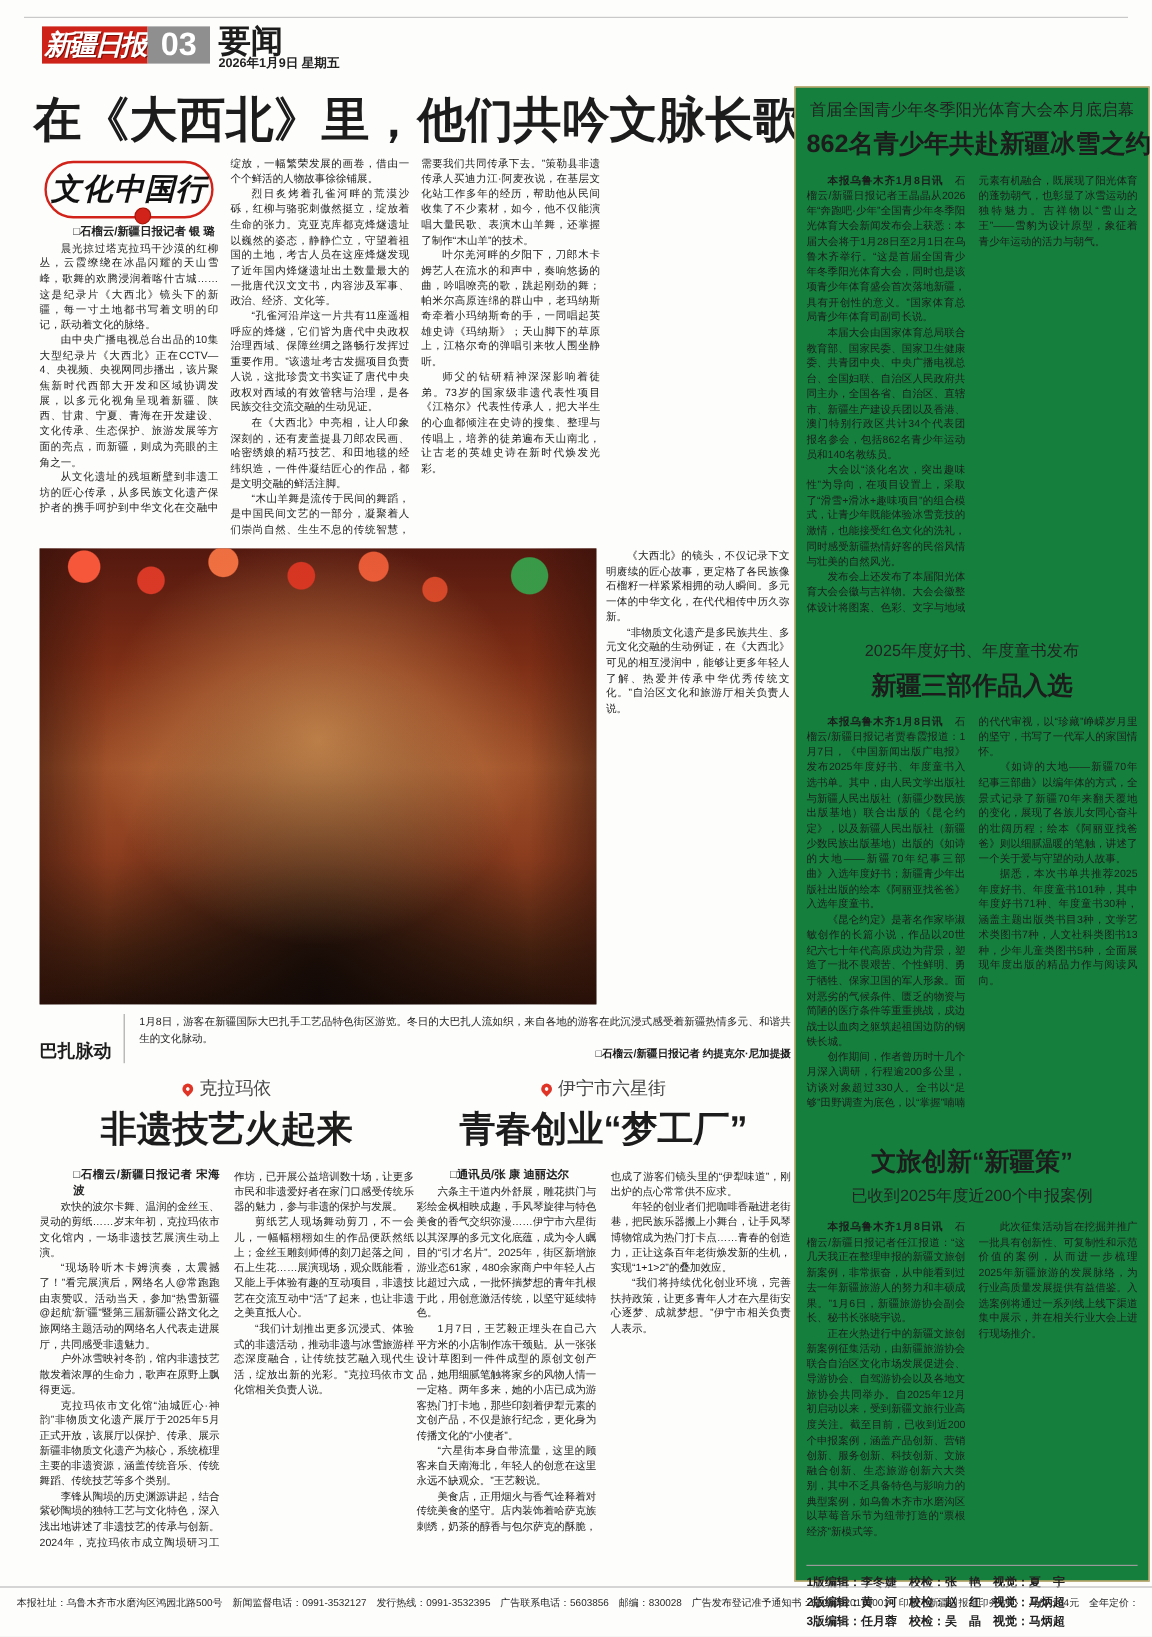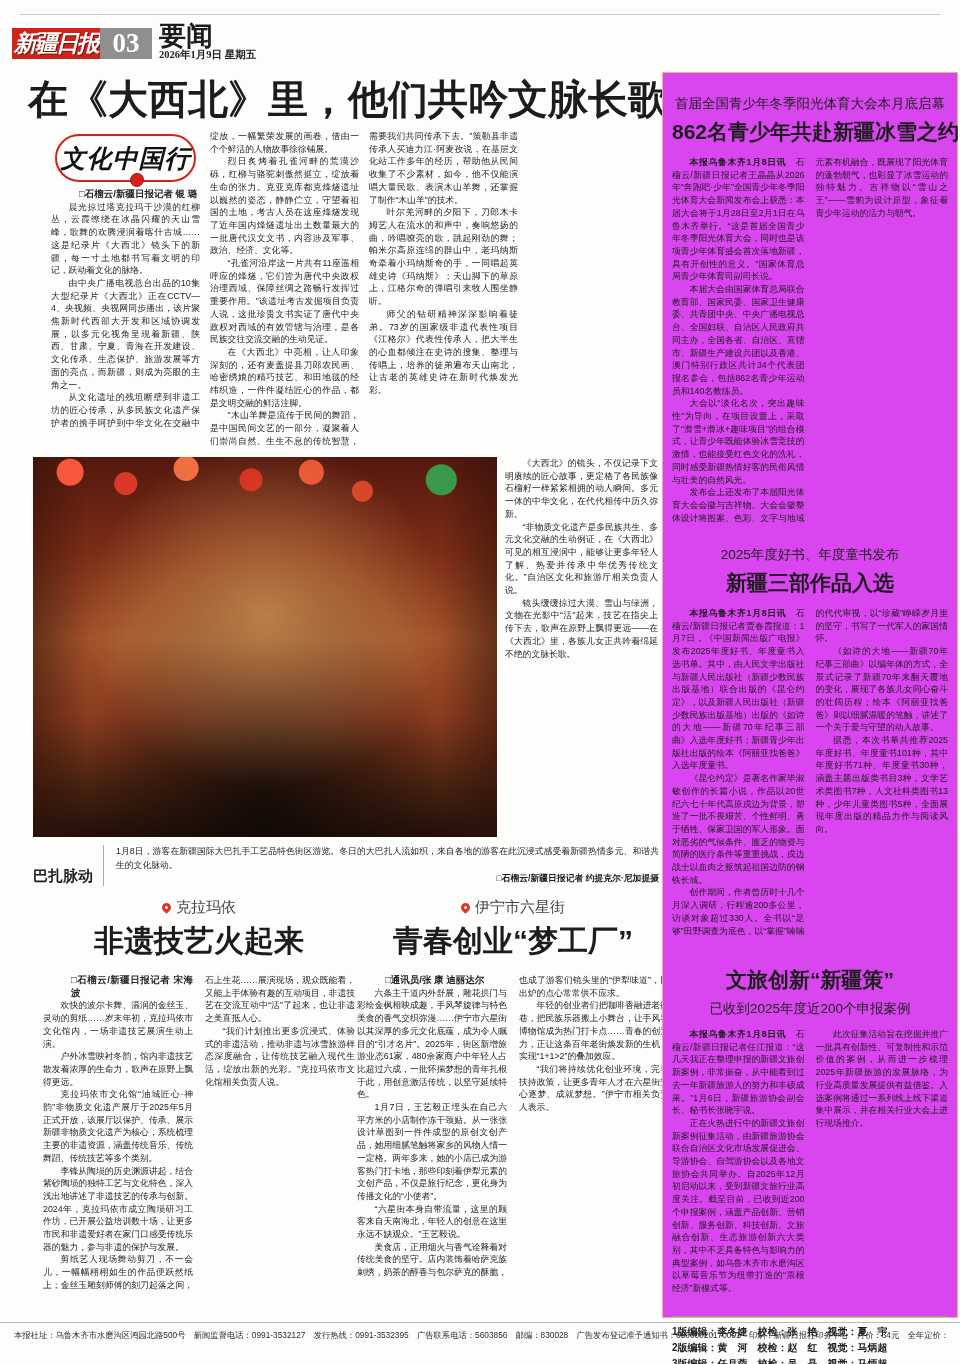--- a/index.html
+++ b/index.html
@@ -5,42 +5,42 @@
   * { box-sizing: border-box; }
   html,body { margin:0; padding:0; background:#e8e8e8; }
   .page {
     position:relative; width:960px; height:1364px; margin:0 auto;
     background:#fdfdfc; color:#1c1c1c; overflow:hidden;
     font-family:"Liberation Sans","DejaVu Sans",sans-serif;
   }
   .topline { position:absolute; left:20px; right:20px; top:14px; border-top:1px solid #c9c9c9; }
 
   
-  .masthead { position:absolute; left:12px; top:22px; height:42px; display:flex; align-items:center;font-family:Liberation Serif, serif; }
+  .masthead { position:absolute; left:35px; top:22px; height:42px; display:flex; align-items:flex-start; }
   .mast-logo {
     width:88px; background:#ce2318; color:#fff; display:flex; align-items:center; justify-content:center;
     font-size:23px; font-weight:bold; font-style:italic; letter-spacing:-2px; text-shadow:1px 1px 0 #7e0f08;
   }
   .mast-pageno {
     width:52px; background:#8f8f8f; color:#fff; display:flex; align-items:center; justify-content:center;
     font-size:27px; font-weight:bold;
   }
   .mast-right { margin-left:7px; display:flex; flex-direction:column; justify-content:center; }
   .mast-section { font-size:27px; font-weight:900; line-height:24px; }
   .mast-date { font-size:10.5px; font-weight:bold; color:#222; }
 
   
   .main-headline {
     position:absolute; left:28px; top:72px; width:630px; text-align:center;
     font-size:40px; font-weight:900; letter-spacing:0px; white-space:nowrap;
   }
   .main-cols {
     position:absolute; left:33px; top:130px; width:626px; height:322px;
     column-count:4; column-gap:10px; column-fill:auto; overflow:hidden;
-    font-size:8.8px; line-height:12.7px; text-align:justify;margin-left:18px;
+    font-size:8.8px; line-height:12.7px; text-align:justify;
   }
   .main-cols p, .bodytext p { margin:0; text-indent:2em; }
   .kicker-box {
     break-inside:avoid; border:2px solid #d2231a; border-radius:30px;
     height:48px; margin:4px 4px 6px 4px; position:relative;
     display:flex; align-items:center; justify-content:center;
     font-size:25px; font-weight:bold; font-style:italic; letter-spacing:1px; color:#111;
   }
   .seal {
     position:absolute; left:50%; bottom:-7px; transform:translateX(4px);
@@ -70,35 +70,35 @@
     font-size:8.8px; line-height:12.7px; text-align:justify;
   }
 
   
   .caption-row { position:absolute; left:33px; top:845px; width:626px; display:flex; align-items:flex-end; }
   .caption-label { font-size:15px; font-weight:900; padding:4px 10px 0 0; white-space:nowrap; }
   .caption-body { border-left:1px solid #aaa; padding-left:12px; font-size:8.8px; line-height:13.5px; text-align:justify; flex:1; }
   .caption-credit { display:block; text-align:right; font-weight:bold; }
 
   
-  .bottom-article { position:absolute; top:898px; width:312px;margin-left:10px; }
+  .bottom-article { position:absolute; top:898px; width:312px; }
   .ba-left { left:33px; } .ba-right { left:347px; }
   .loc-row { display:flex; align-items:center; justify-content:center; gap:5px; font-size:15px; color:#444; }
   .pin { width:9px; height:9px; background:#e03426; border-radius:50% 50% 50% 0; transform:rotate(-45deg); position:relative; flex:none; }
   .pin::after { content:""; position:absolute; left:3px; top:3px; width:3px; height:3px; background:#fff; border-radius:50%; }
   .bottom-headline { text-align:center; font-size:30px; font-weight:900; margin:4px 0 12px; white-space:nowrap; }
   .bottom-cols {
     column-count:2; column-gap:12px; column-fill:auto; height:318px; overflow:hidden;
     font-size:8.8px; line-height:12.7px; text-align:justify;
   }
 
   
   .sidebar {
     position:absolute; left:662px; top:72px; width:296px; height:1246px;
-    border:1px solid #f0b27a; padding:22px 9px 8px; background:#d946ef;
+    border:1px solid #f0b27a; padding:10px 9px 8px; background:#15803d;
   }
   .sb-kicker { text-align:center; font-size:13.5px; color:#222; }
   .sb-headline { text-align:center; font-size:21px; font-weight:900; margin:5px 0 10px; white-space:nowrap; }
   .sb-subhead { text-align:center; font-size:13.5px; color:#222; margin:-4px 0 10px; }
   .sb-cols {
     column-count:2; column-gap:11px; column-fill:auto; overflow:hidden;
     font-size:8.8px; line-height:12.7px; text-align:justify;
   }
   .h-a { height:372px; } .h-b { height:336px; } .h-c { height:276px; }
   .sb-gap { height:18px; }
@@ -145,41 +145,41 @@
         <p>“木山羊舞是流传于民间的舞蹈，是中国民间文艺的一部分，凝聚着人们崇尚自然、生生不息的传统智慧，需要我们共同传承下去。”策勒县非遗传承人买迪力江·阿麦孜说，在基层文化站工作多年的经历，帮助他从民间收集了不少素材，如今，他不仅能演唱大量民歌、表演木山羊舞，还掌握了制作“木山羊”的技术。</p>
         <p>叶尔羌河畔的夕阳下，刀郎木卡姆艺人在流水的和声中，奏响悠扬的曲，吟唱嘹亮的歌，跳起刚劲的舞；帕米尔高原连绵的群山中，老玛纳斯奇牵着小玛纳斯奇的手，一同唱起英雄史诗《玛纳斯》；天山脚下的草原上，江格尔奇的弹唱引来牧人围坐静听。</p>
         <p>师父的钻研精神深深影响着徒弟。73岁的国家级非遗代表性项目《江格尔》代表性传承人，把大半生的心血都倾注在史诗的搜集、整理与传唱上，培养的徒弟遍布天山南北，让古老的英雄史诗在新时代焕发光彩。</p>
       </div>
   </div>
 
   <div class="photo"></div>
   <div class="cont-col bodytext">
       <p>《大西北》的镜头，不仅记录下文明赓续的匠心故事，更定格了各民族像石榴籽一样紧紧相拥的动人瞬间。多元一体的中华文化，在代代相传中历久弥新。</p>
       <p>“非物质文化遗产是多民族共生、多元文化交融的生动例证，在《大西北》可见的相互浸润中，能够让更多年轻人了解、热爱并传承中华优秀传统文化。”自治区文化和旅游厅相关负责人说。</p>
-      <p>镜头缓缓掠过大漠、雪山与绿洲，文物在光影中“活”起来，技艺在指尖上传下去，歌声在原野上飘得更远——在《大西北》里，各族儿女正共吟着绵延不绝的文脉长歌。</p>
     </div>
 
   <div class="caption-row">
     <div class="caption-label">巴扎脉动</div>
     <div class="caption-body">
       <span>1月8日，游客在新疆国际大巴扎手工艺品特色街区游览。冬日的大巴扎人流如织，来自各地的游客在此沉浸式感受着新疆热情多元、和谐共生的文化脉动。</span>
       <span class="caption-credit">□石榴云/新疆日报记者 约提克尔·尼加提摄</span>
     </div>
   </div>
 
   <div class="bottom-article ba-left">
     <div class="loc-row">
       <span class="pin"></span>
       <span>克拉玛依</span>
     </div>
     <div class="bottom-headline">非遗技艺火起来</div>
     <div class="bottom-cols bodytext">
       <p class="byline">□石榴云/新疆日报记者 宋海波</p>
       <div>
           <p>欢快的波尔卡舞、温润的金丝玉、灵动的剪纸……岁末年初，克拉玛依市文化馆内，一场非遗技艺展演生动上演。</p>
+          <p>“现场聆听木卡姆演奏，太震撼了！”看完展演后，网络名人@常跑跑由衷赞叹。活动当天，参加“热雪新疆@起航‘新’疆”暨第三届新疆公路文化之旅网络主题活动的网络名人代表走进展厅，共同感受非遗魅力。</p>
           <p>户外冰雪映衬冬韵，馆内非遗技艺散发着浓厚的生命力，歌声在原野上飘得更远。</p>
           <p>克拉玛依市文化馆“油城匠心·神韵”非物质文化遗产展厅于2025年5月正式开放，该展厅以保护、传承、展示新疆非物质文化遗产为核心，系统梳理主要的非遗资源，涵盖传统音乐、传统舞蹈、传统技艺等多个类别。</p>
           <p>李锋从陶埙的历史渊源讲起，结合紫砂陶埙的独特工艺与文化特色，深入浅出地讲述了非遗技艺的传承与创新。2024年，克拉玛依市成立陶埙研习工作坊，已开展公益培训数十场，让更多市民和非遗爱好者在家门口感受传统乐器的魅力，参与非遗的保护与发展。</p>
           <p>剪纸艺人现场舞动剪刀，不一会儿，一幅幅栩栩如生的作品便跃然纸上；金丝玉雕刻师傅的刻刀起落之间，石上生花……展演现场，观众既能看，又能上手体验有趣的互动项目，非遗技艺在交流互动中“活”了起来，也让非遗之美直抵人心。</p>
           <p>“我们计划推出更多沉浸式、体验式的非遗活动，推动非遗与冰雪旅游样态深度融合，让传统技艺融入现代生活，绽放出新的光彩。”克拉玛依市文化馆相关负责人说。</p>
         </div>
     </div>
   </div>
 
   <div class="bottom-article ba-right">

